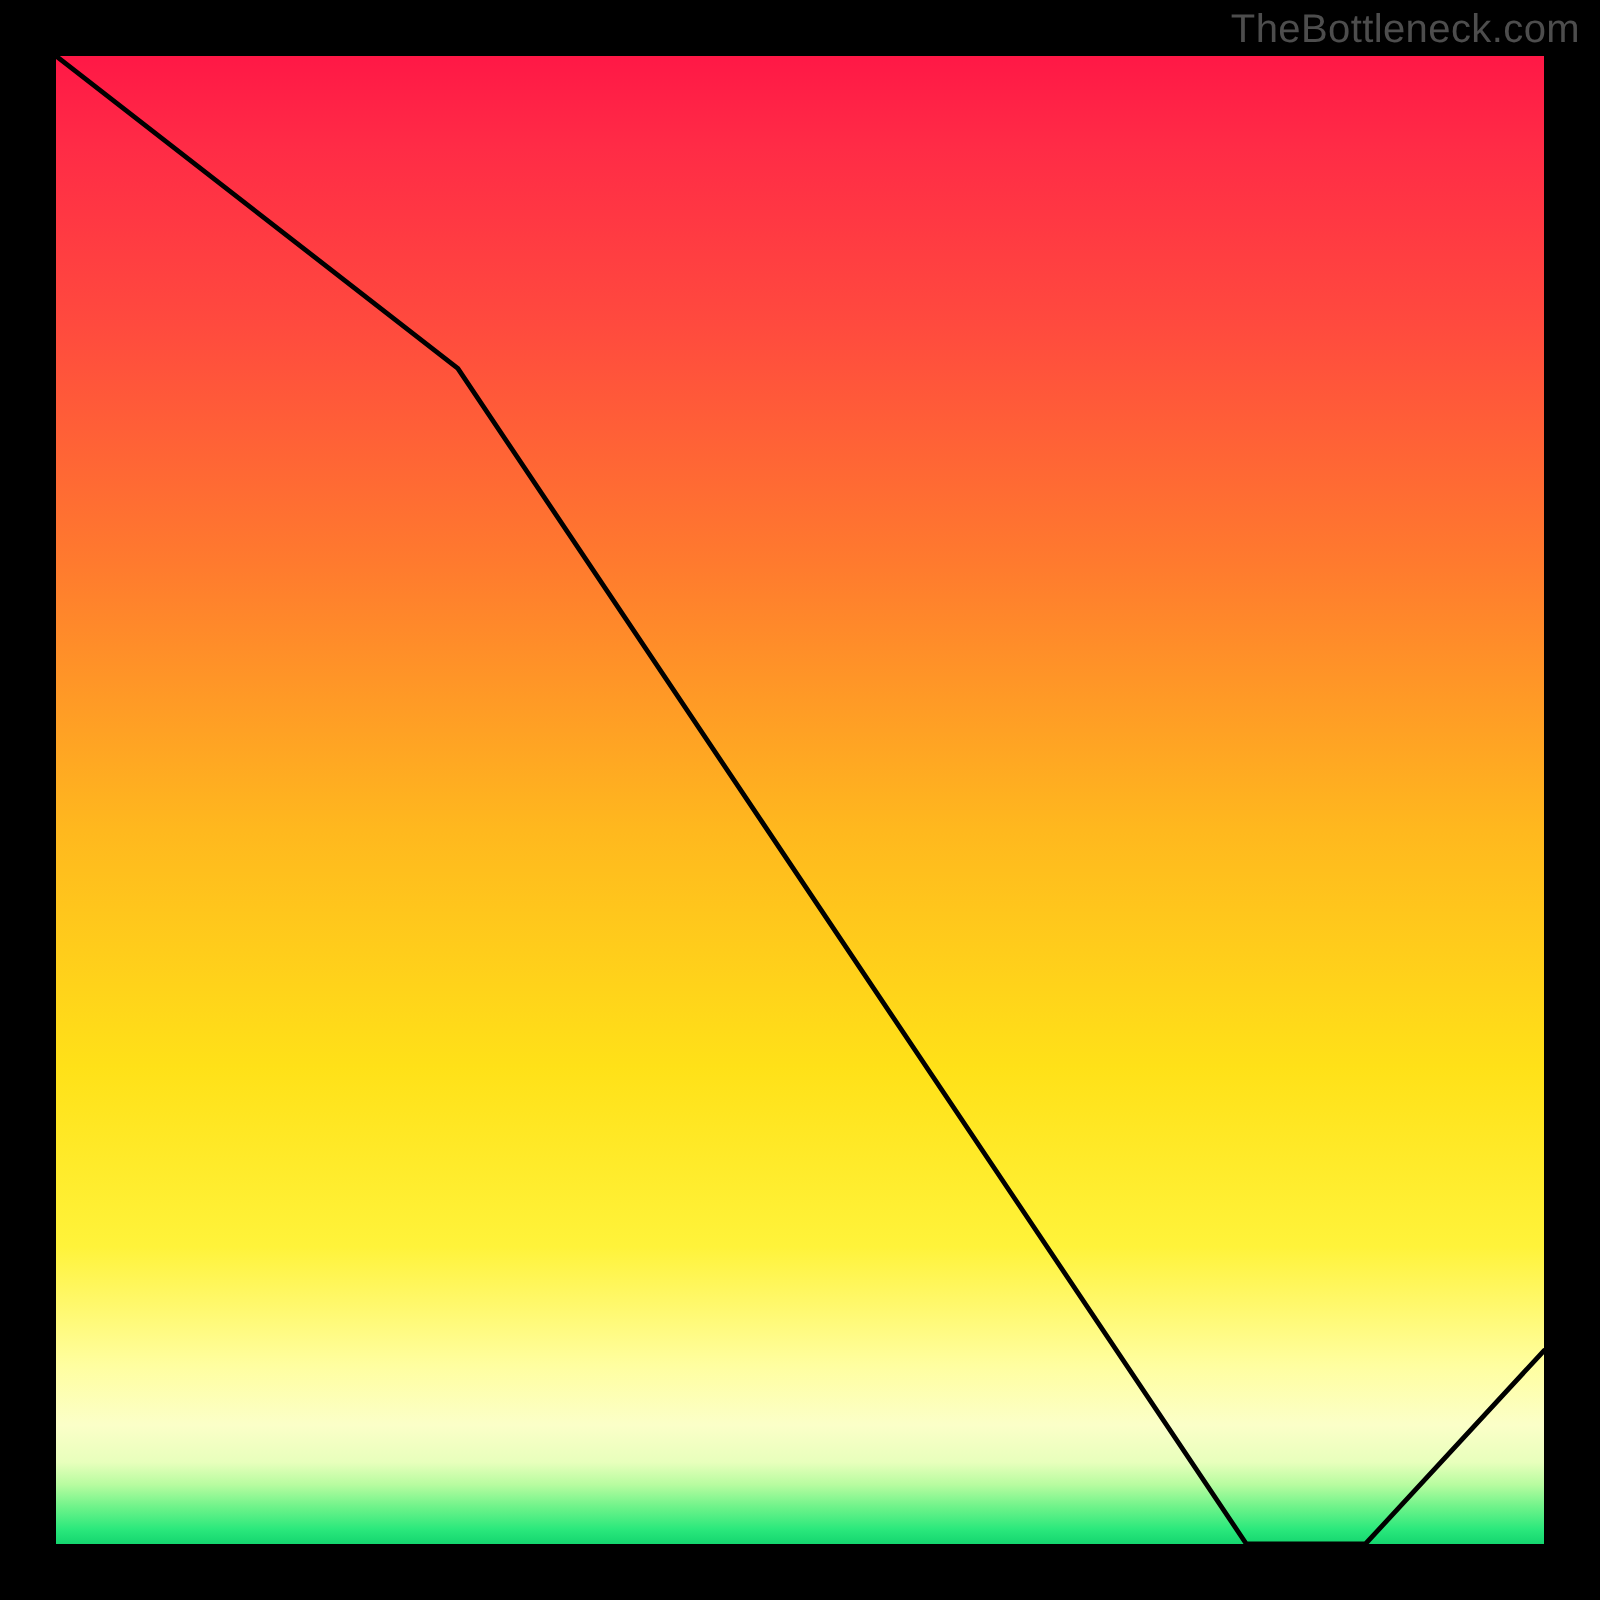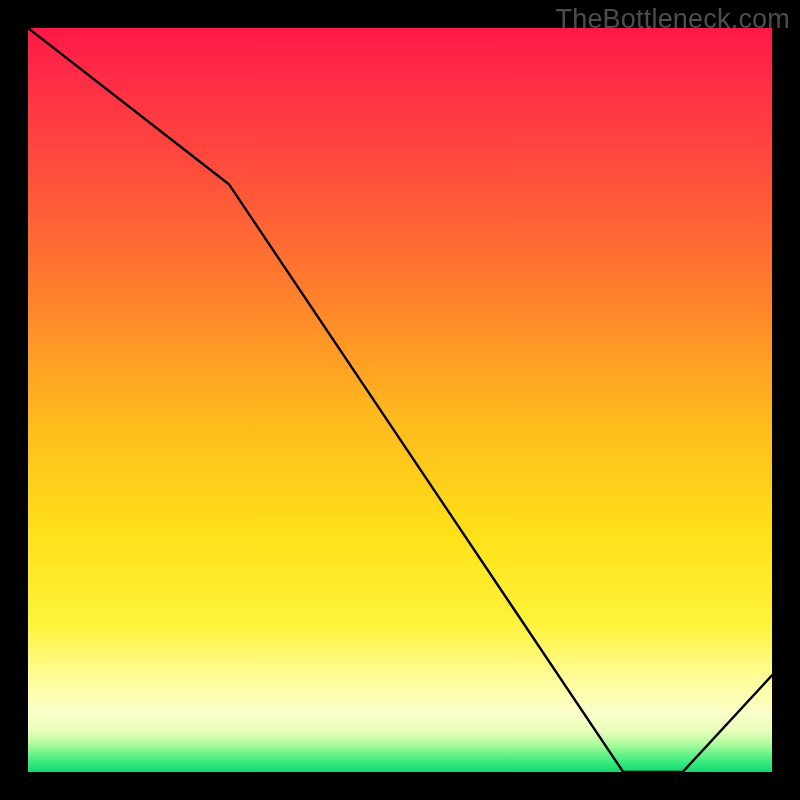--- a/index.html
+++ b/index.html
@@ -15,21 +15,21 @@
     position: relative;
     width: 800px;
     height: 800px;
     background: #000;
   }
   .watermark {
     position: absolute;
     top: 4px;
     right: 10px;
     color: #4d4d4d;
-    font-size: 27px;
+    font-size: 20px;
     font-weight: 400;
     letter-spacing: 0.2px;
     user-select: none;
   }
   .plot-area {
     position: absolute;
     left: 28px;
     top: 28px;
     width: 744px;
     height: 744px;

